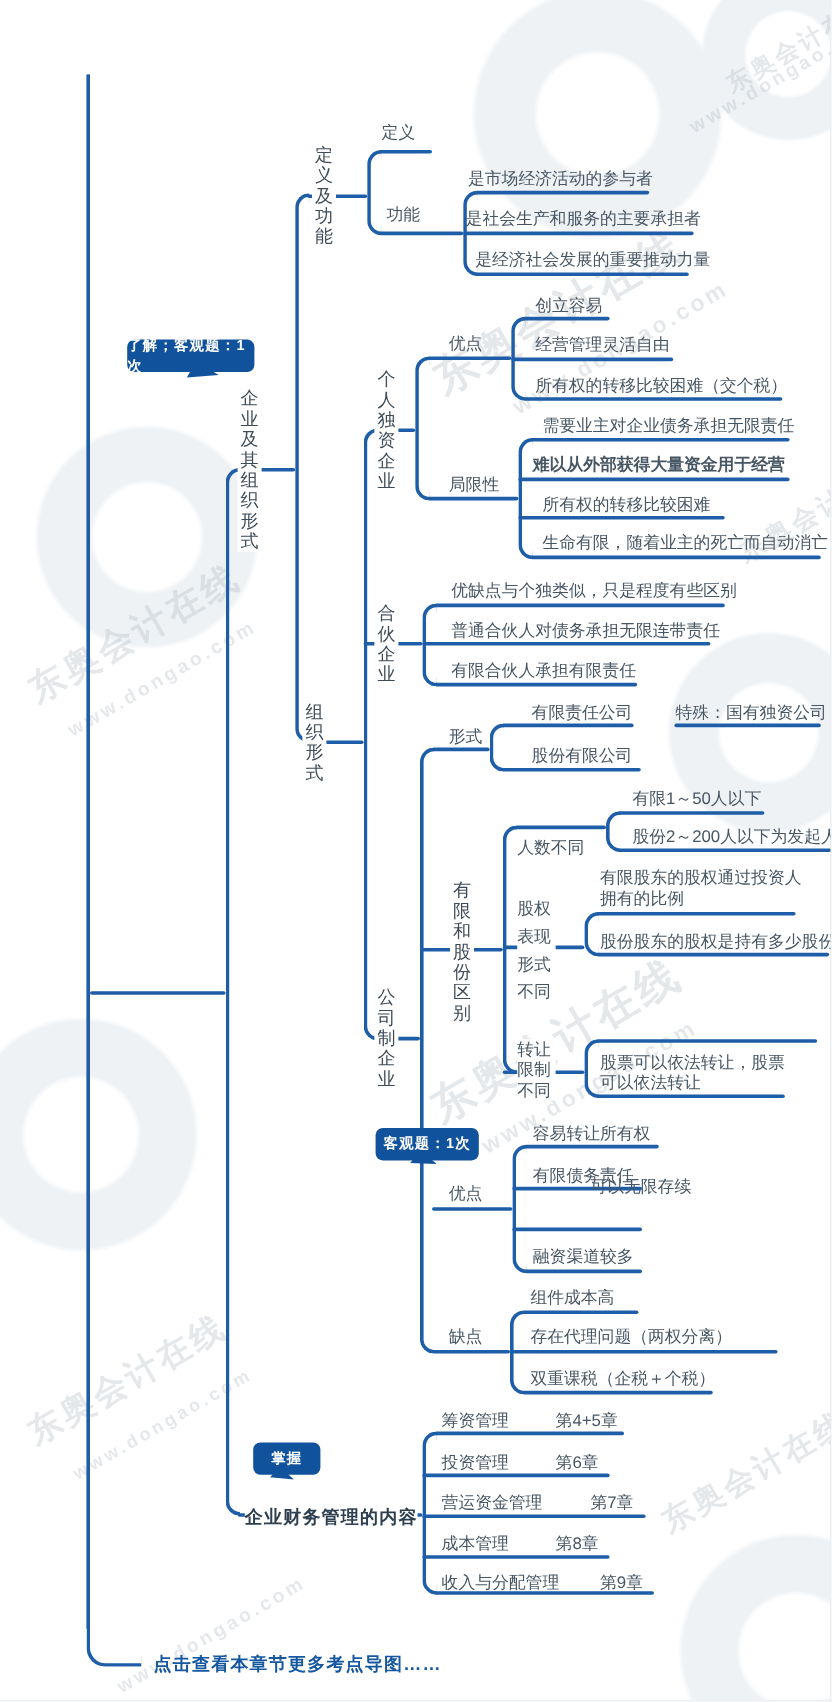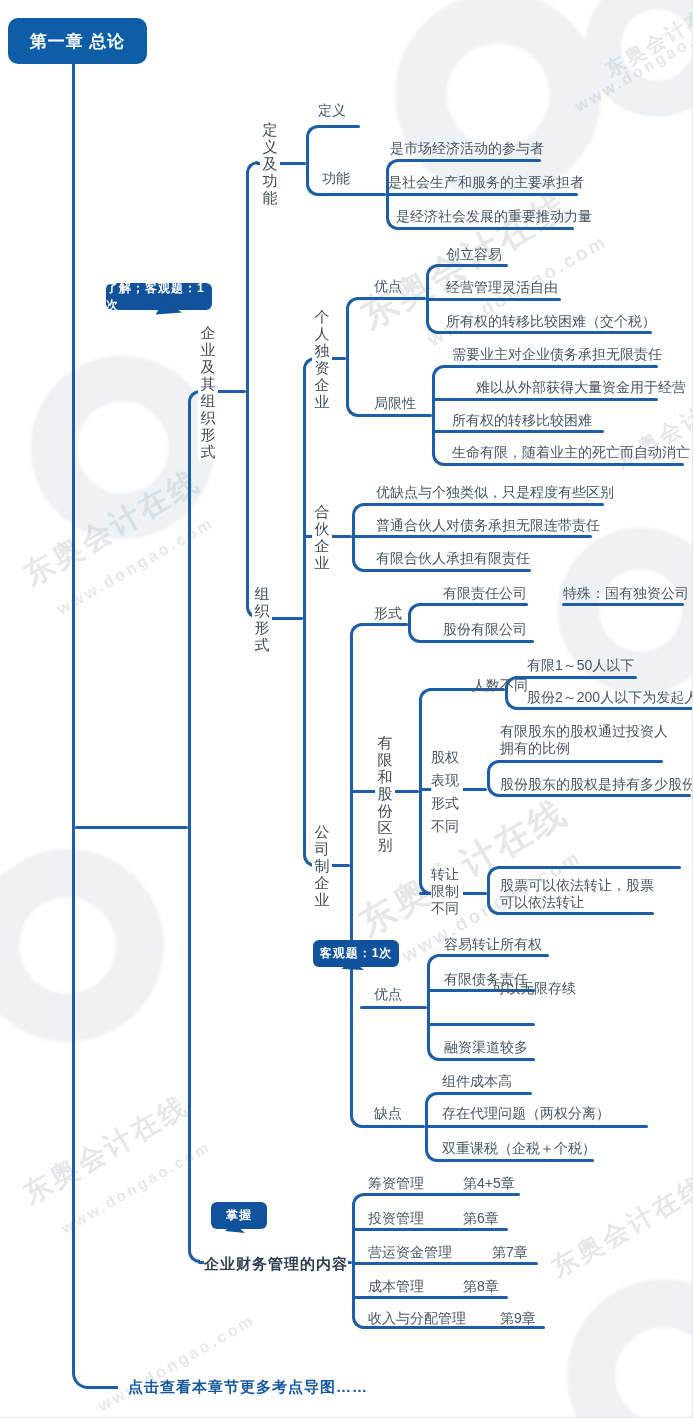--- a/index.html
+++ b/index.html
@@ -52,23 +52,20 @@
   <span class="wm" style="left:16px;top:560px;font-size:30px;">东奥会计在线</span>
   <span class="wm" style="left:54px;top:603px;font-size:16px;">www.dongao.com</span>
   <span class="wm" style="left:350px;top:905px;font-size:36px;">东奥会计在线</span>
   <span class="wm" style="left:398px;top:948px;font-size:19px;">www.dongao.com</span>
   <span class="wm" style="left:16px;top:1180px;font-size:28px;">东奥会计在线</span>
   <span class="wm" style="left:58px;top:1222px;font-size:15px;">www.dongao.com</span>
   <span class="wm" style="left:545px;top:1255px;font-size:26px;">东奥会计在线</span>
   <span class="wm" style="left:95px;top:1400px;font-size:16px;">www.dongao.com</span>
   <span class="wm" style="left:610px;top:450px;font-size:22px;">东奥会计在线</span>
 
-  <div class="hdr">
-    <span>第一章 总论</span>
-  </div>
 
   <div style="position:absolute;left:72px;top:62px;width:3px;height:1295px;background:#1e5ea8;z-index:1;"></div>
   <div style="position:absolute;left:72px;top:1355px;width:46px;height:34px;border-left:3px solid #1e5ea8;border-bottom:3px solid #1e5ea8;border-radius:0 0 0 16px;z-index:1;box-sizing:border-box;"></div>
 
   <div class="ln" style="left:75px;top:826px;width:113px;"></div>
 
   <div class="br" style="left:188px;top:390px;height:873px;"></div>
 
   <div class="ln" style="left:198px;top:390px;width:48px;"></div>
   <div class="vtext" style="left:198px;top:324px;">企业及其组织形式</div>
@@ -114,21 +111,21 @@
   <div class="leaf" style="left:446px;top:279px;">经营管理灵活自由</div>
   <div class="ln" style="left:426px;top:298px;width:135px;"></div>
   <div class="leaf" style="left:446px;top:313px;">所有权的转移比较困难（交个税）</div>
   <div class="ln" style="left:436px;top:331px;width:216px;"></div>
 
   <div class="leaf" style="left:374px;top:395px;">局限性</div>
   <div class="ln" style="left:356px;top:414px;width:76px;"></div>
   <div class="br" style="left:432px;top:365px;height:101px;"></div>
   <div class="leaf" style="left:452px;top:346px;">需要业主对企业债务承担无限责任</div>
   <div class="ln" style="left:442px;top:365px;width:216px;"></div>
-  <div class="leaf" style="left:476px;top:379px;">难以从外部获得大量资金用于经营</div>
+  <div class="leaf" style="left:444px;top:379px;font-weight:bold;">难以从外部获得大量资金用于经营</div>
   <div class="ln" style="left:432px;top:398px;width:226px;"></div>
   <div class="leaf" style="left:452px;top:412px;">所有权的转移比较困难</div>
   <div class="ln" style="left:432px;top:430px;width:172px;"></div>
   <div class="leaf" style="left:452px;top:444px;">生命有限，随着业主的死亡而自动消亡</div>
   <div class="ln" style="left:442px;top:463px;width:242px;"></div>
 
   <div class="ln" style="left:303px;top:535px;width:49px;"></div>
   <div class="vtext" style="left:312px;top:503px;">合伙企业</div>
   <div class="br" style="left:352px;top:503px;height:69px;"></div>
   <div class="leaf" style="left:376px;top:484px;">优缺点与个独类似，只是程度有些区别</div>
@@ -149,21 +146,21 @@
   <div class="ln" style="left:418px;top:603px;width:110px;"></div>
   <div class="leaf" style="left:563px;top:585px;">特殊：国有独资公司</div>
   <div class="ln" style="left:562px;top:603px;width:122px;"></div>
   <div class="leaf" style="left:443px;top:621px;">股份有限公司</div>
   <div class="ln" style="left:418px;top:640px;width:116px;"></div>
 
   <div class="ln" style="left:350px;top:790px;width:69px;"></div>
   <div class="vtext" style="left:375px;top:734px;">有限和股份区别</div>
   <div class="br" style="left:419px;top:688px;height:207px;"></div>
 
-  <div class="leaf" style="left:431px;top:677px;margin-left:41px;">人数不同</div>
+  <div class="leaf" style="left:431px;top:698px;">人数不同</div>
   <div class="ln" style="left:429px;top:688px;width:76px;"></div>
   <div class="br" style="left:505px;top:676px;height:34px;"></div>
   <div class="leaf" style="left:527px;top:657px;">有限1～50人以下</div>
   <div class="ln" style="left:515px;top:676px;width:122px;"></div>
   <div class="leaf" style="left:527px;top:689px;">股份2～200人以下为发起人</div>
   <div class="ln" style="left:515px;top:707px;width:178px;"></div>
 
   <div class="ln" style="left:419px;top:788px;width:68px;"></div>
   <div class="vblock" style="left:431px;top:746px;line-height:23px;">股权表现形式不同</div>
   <div class="br" style="left:487px;top:760px;height:37px;"></div>

